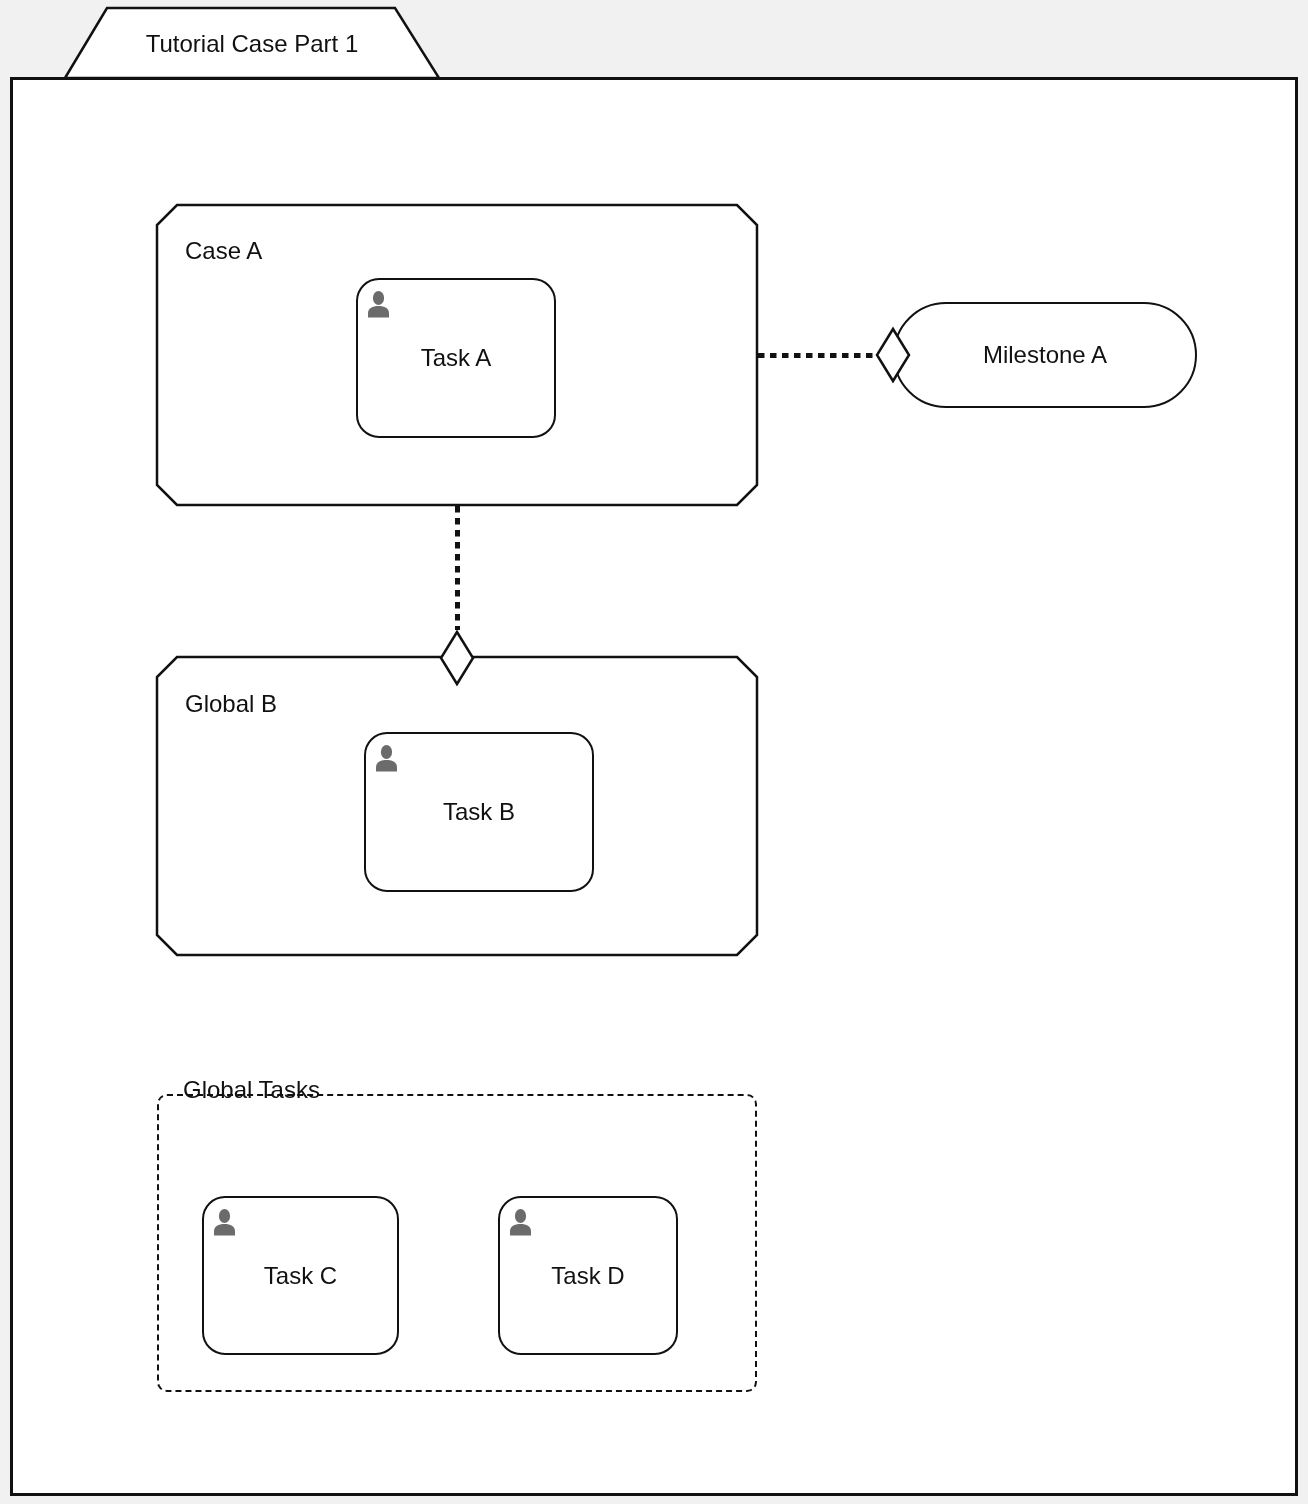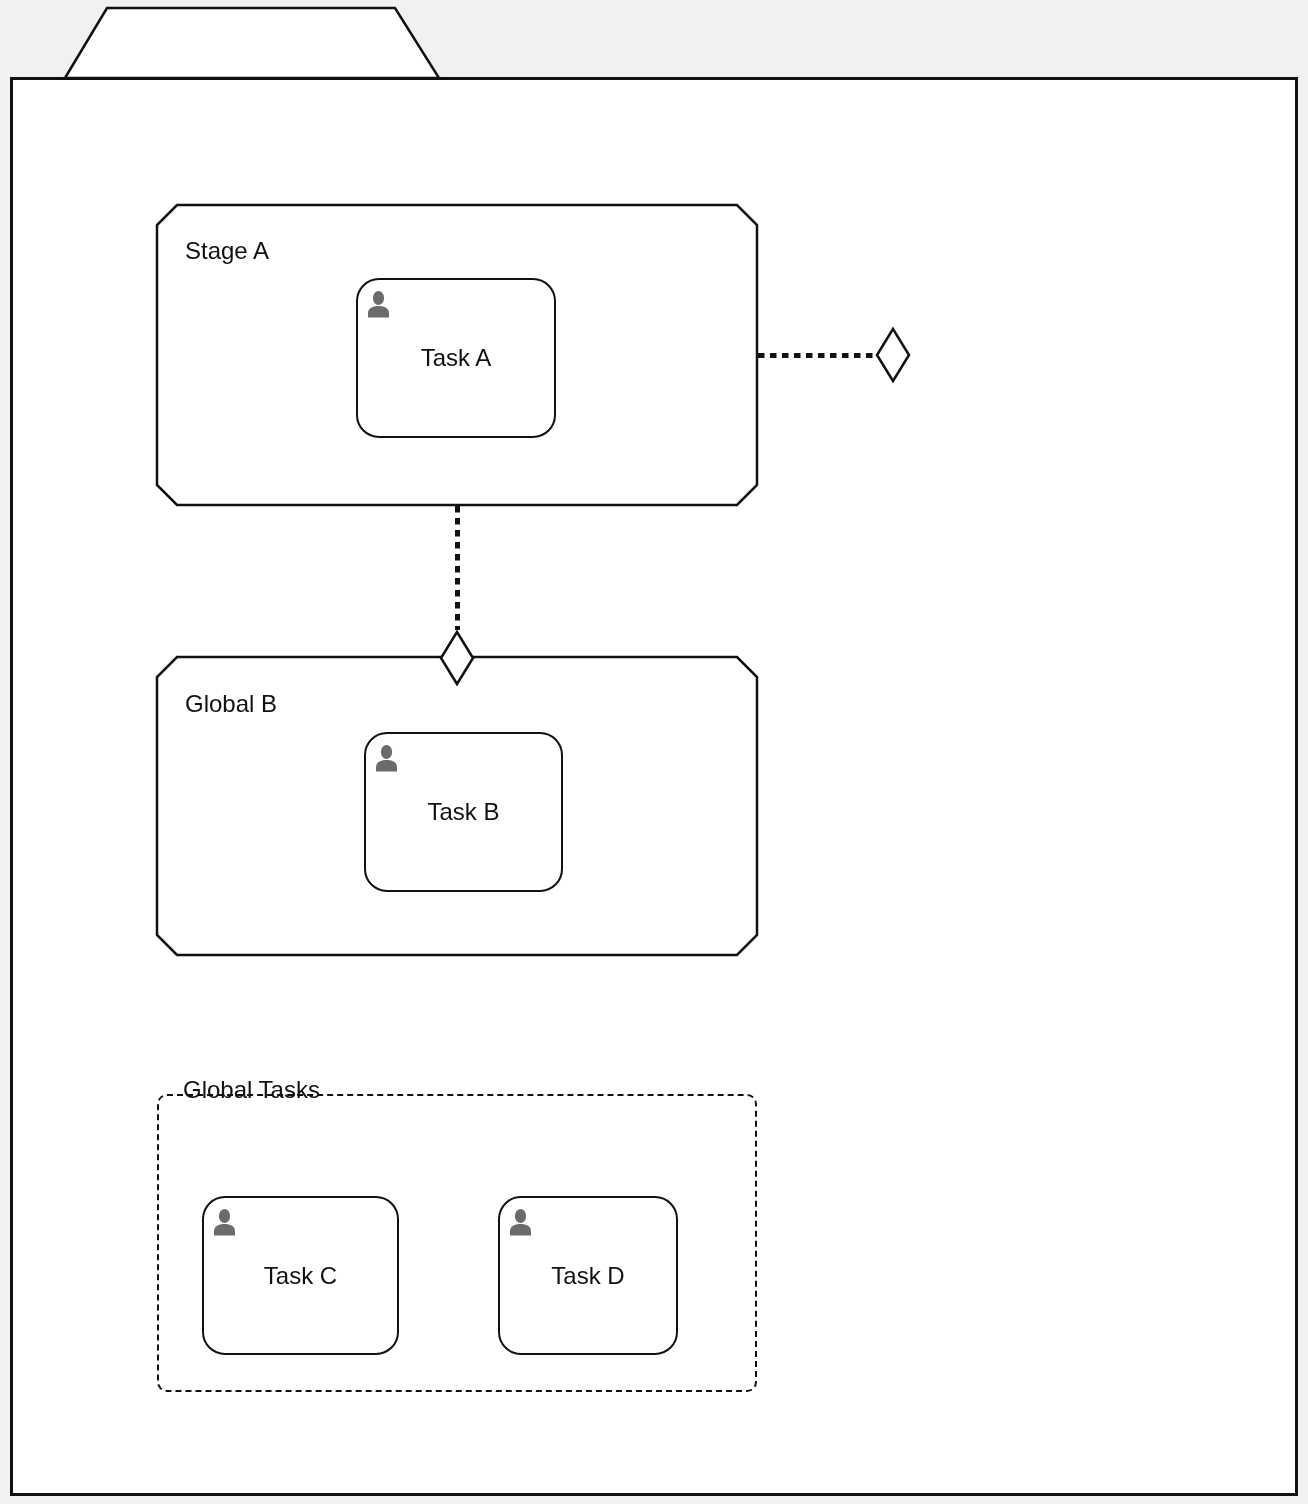--- a/index.html
+++ b/index.html
@@ -71,57 +71,61 @@
 </head>
 <body>
 
 <div class="canvas">
 
   <div class="abs case-body"></div>
 
   <svg class="abs" style="left:62px;top:6px;" width="380" height="76" viewBox="0 0 380 76">
     <polygon points="3,72 45,2 333,2 377,72" fill="var(--fill)" stroke="var(--stroke)" stroke-width="2.5"></polygon>
   </svg>
+  <span class="abs case-tab-label">Tutorial Case Part 1</span>
 
   <svg class="abs" style="left:157px;top:205px;" width="600" height="300" viewBox="0 0 600 300">
     <polygon points="20,0 580,0 600,20 600,280 580,300 20,300 0,280 0,20" fill="var(--fill)" stroke="var(--stroke)" stroke-width="2.5"></polygon>
   </svg>
-  <span class="abs shape-label" style="left:185px;top:237px;">Stage A</span>
+  <span class="abs shape-label" style="left:185px;top:237px;">Case A</span>
 
   <div class="abs task" style="left:356px;top:278px;width:200px;height:160px;">
     <svg class="person" width="23" height="27" viewBox="0 0 23 27">
       <ellipse cx="11.5" cy="7" rx="5.6" ry="7" fill="var(--icon)"></ellipse>
       <path d="M1,26.5 V22.5 C1,17 5.5,15 11.5,15 C17.5,15 22,17 22,22.5 V26.5 Z" fill="var(--icon)"></path>
     </svg>
     <span>Task A</span>
   </div>
 
   <svg class="abs" style="left:758px;top:348px;" width="122" height="15" viewBox="0 0 122 15">
     <line x1="0" y1="7.5" x2="122" y2="7.5" stroke="var(--stroke)" stroke-width="5" stroke-dasharray="6.5 5.5"></line>
   </svg>
 
+  <div class="abs milestone">
+    <span>Milestone A</span>
+  </div>
 
   <svg class="abs" style="left:874px;top:326px;" width="38" height="58" viewBox="0 0 38 58">
     <polygon points="19,3 35,29 19,55 3,29" fill="var(--fill)" stroke="var(--stroke)" stroke-width="2.5"></polygon>
   </svg>
 
   <svg class="abs" style="left:450px;top:505px;" width="15" height="126" viewBox="0 0 15 126">
     <line x1="7.5" y1="1" x2="7.5" y2="125" stroke="var(--stroke)" stroke-width="5" stroke-dasharray="6.5 5.5"></line>
   </svg>
 
   <svg class="abs" style="left:157px;top:657px;" width="600" height="298" viewBox="0 0 600 298">
     <polygon points="20,0 580,0 600,20 600,278 580,298 20,298 0,278 0,20" fill="var(--fill)" stroke="var(--stroke)" stroke-width="2.5"></polygon>
   </svg>
   <span class="abs shape-label" style="left:185px;top:690px;">Global B</span>
 
   <svg class="abs" style="left:438px;top:629px;" width="38" height="58" viewBox="0 0 38 58">
     <polygon points="19,3 35,29 19,55 3,29" fill="var(--fill)" stroke="var(--stroke)" stroke-width="2.5"></polygon>
   </svg>
 
-  <div class="abs task" style="left:364px;top:732px;width:199px;height:160px;align-items:center;">
+  <div class="abs task" style="left:364px;top:732px;width:230px;height:160px;align-items:center;">
     <svg class="person" width="23" height="27" viewBox="0 0 23 27">
       <ellipse cx="11.5" cy="7" rx="5.6" ry="7" fill="var(--icon)"></ellipse>
       <path d="M1,26.5 V22.5 C1,17 5.5,15 11.5,15 C17.5,15 22,17 22,22.5 V26.5 Z" fill="var(--icon)"></path>
     </svg>
     <span>Task B</span>
   </div>
 
   <div class="abs global-group"></div>
   <span class="abs shape-label" style="left:183px;top:1076px;">Global Tasks</span>
 

